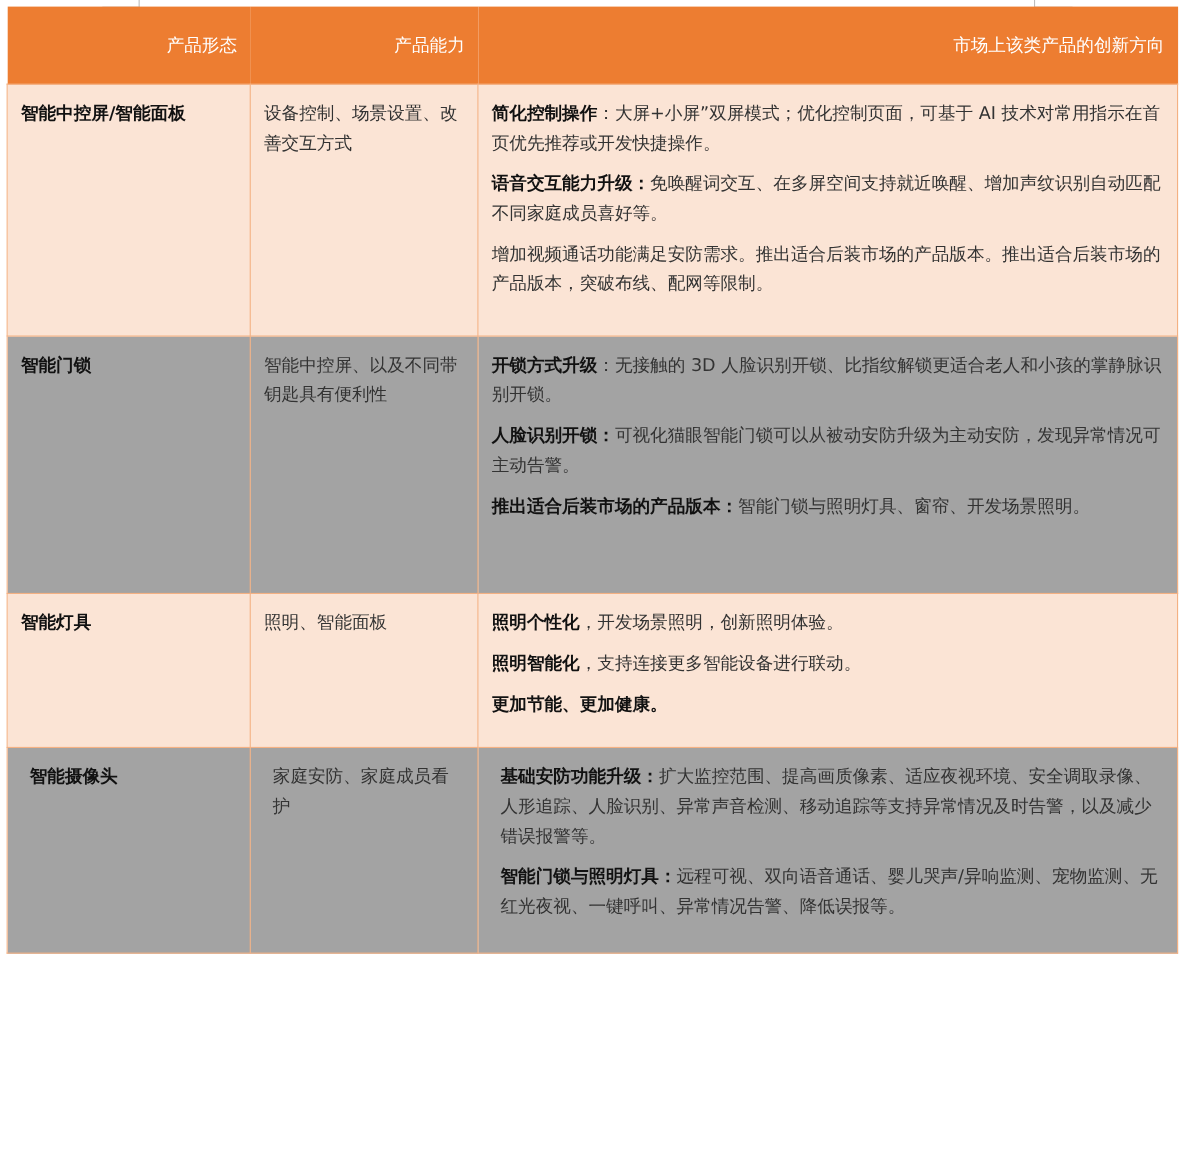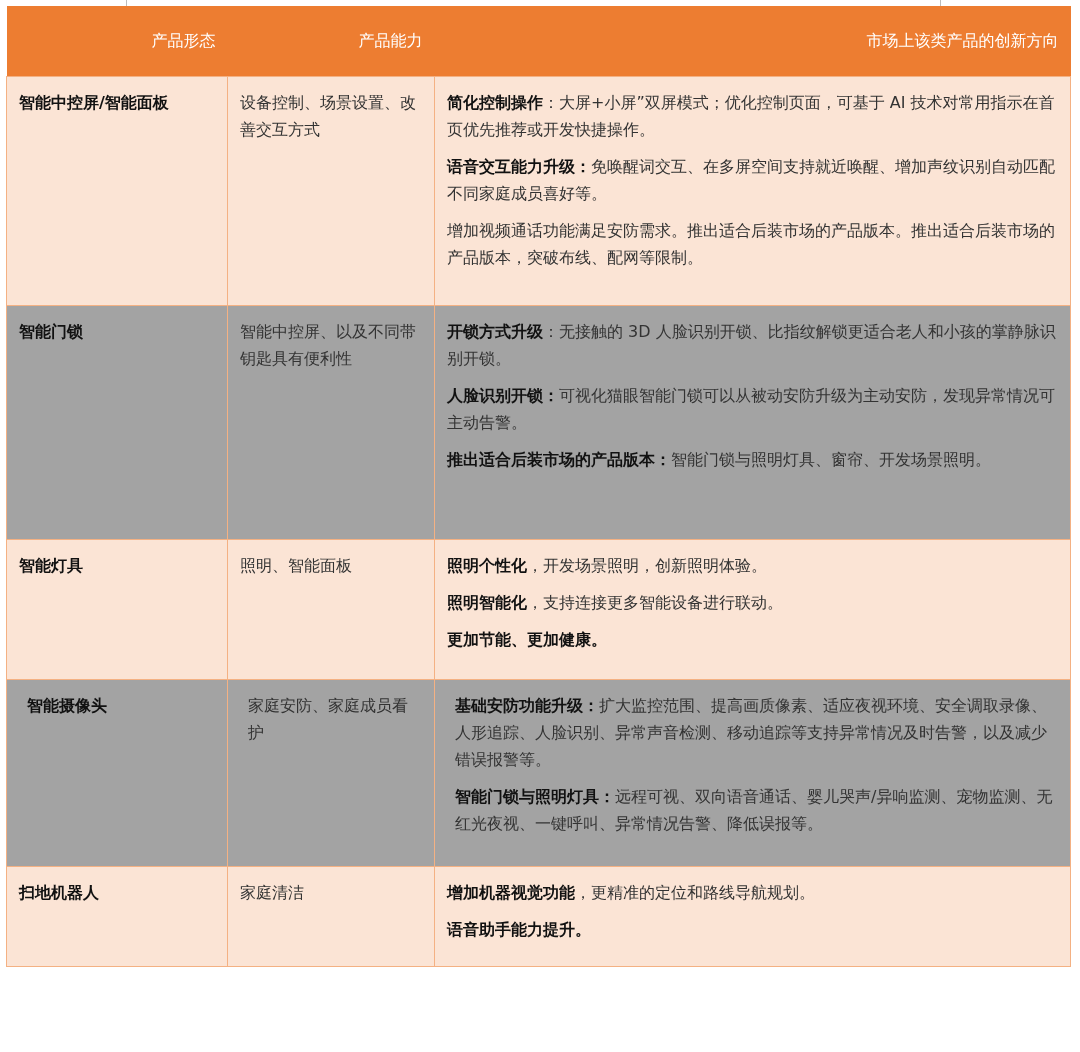--- a/index.html
+++ b/index.html
@@ -75,22 +75,14 @@
       </td>
     </tr>
     <tr class="plain r4">
       <td class="form">智能摄像头</td>
       <td class="ability">家庭安防、家庭成员看护</td>
       <td>
         <p class="para"><b>基础安防功能升级：</b><span>扩大监控范围、提高画质像素、适应夜视环境、安全调取录像、人形追踪、人脸识别、异常声音检测、移动追踪等支持异常情况及时告警，以及减少错误报警等。</span></p>
         <p class="para"><b>智能门锁与照明灯具：</b><span>远程可视、双向语音通话、婴儿哭声/异响监测、宠物监测、无红光夜视、一键呼叫、异常情况告警、降低误报等。</span></p>
       </td>
     </tr>
-    <tr class="shaded r5">
-      <td class="form">扫地机器人</td>
-      <td class="ability">家庭清洁</td>
-      <td>
-        <p class="para"><b>增加机器视觉功能</b><span>，更精准的定位和路线导航规划。</span></p>
-        <p class="para"><b>语音助手能力提升。</b><span></span></p>
-      </td>
-    </tr>
   </tbody>
 </table>
 
 </body></html>

